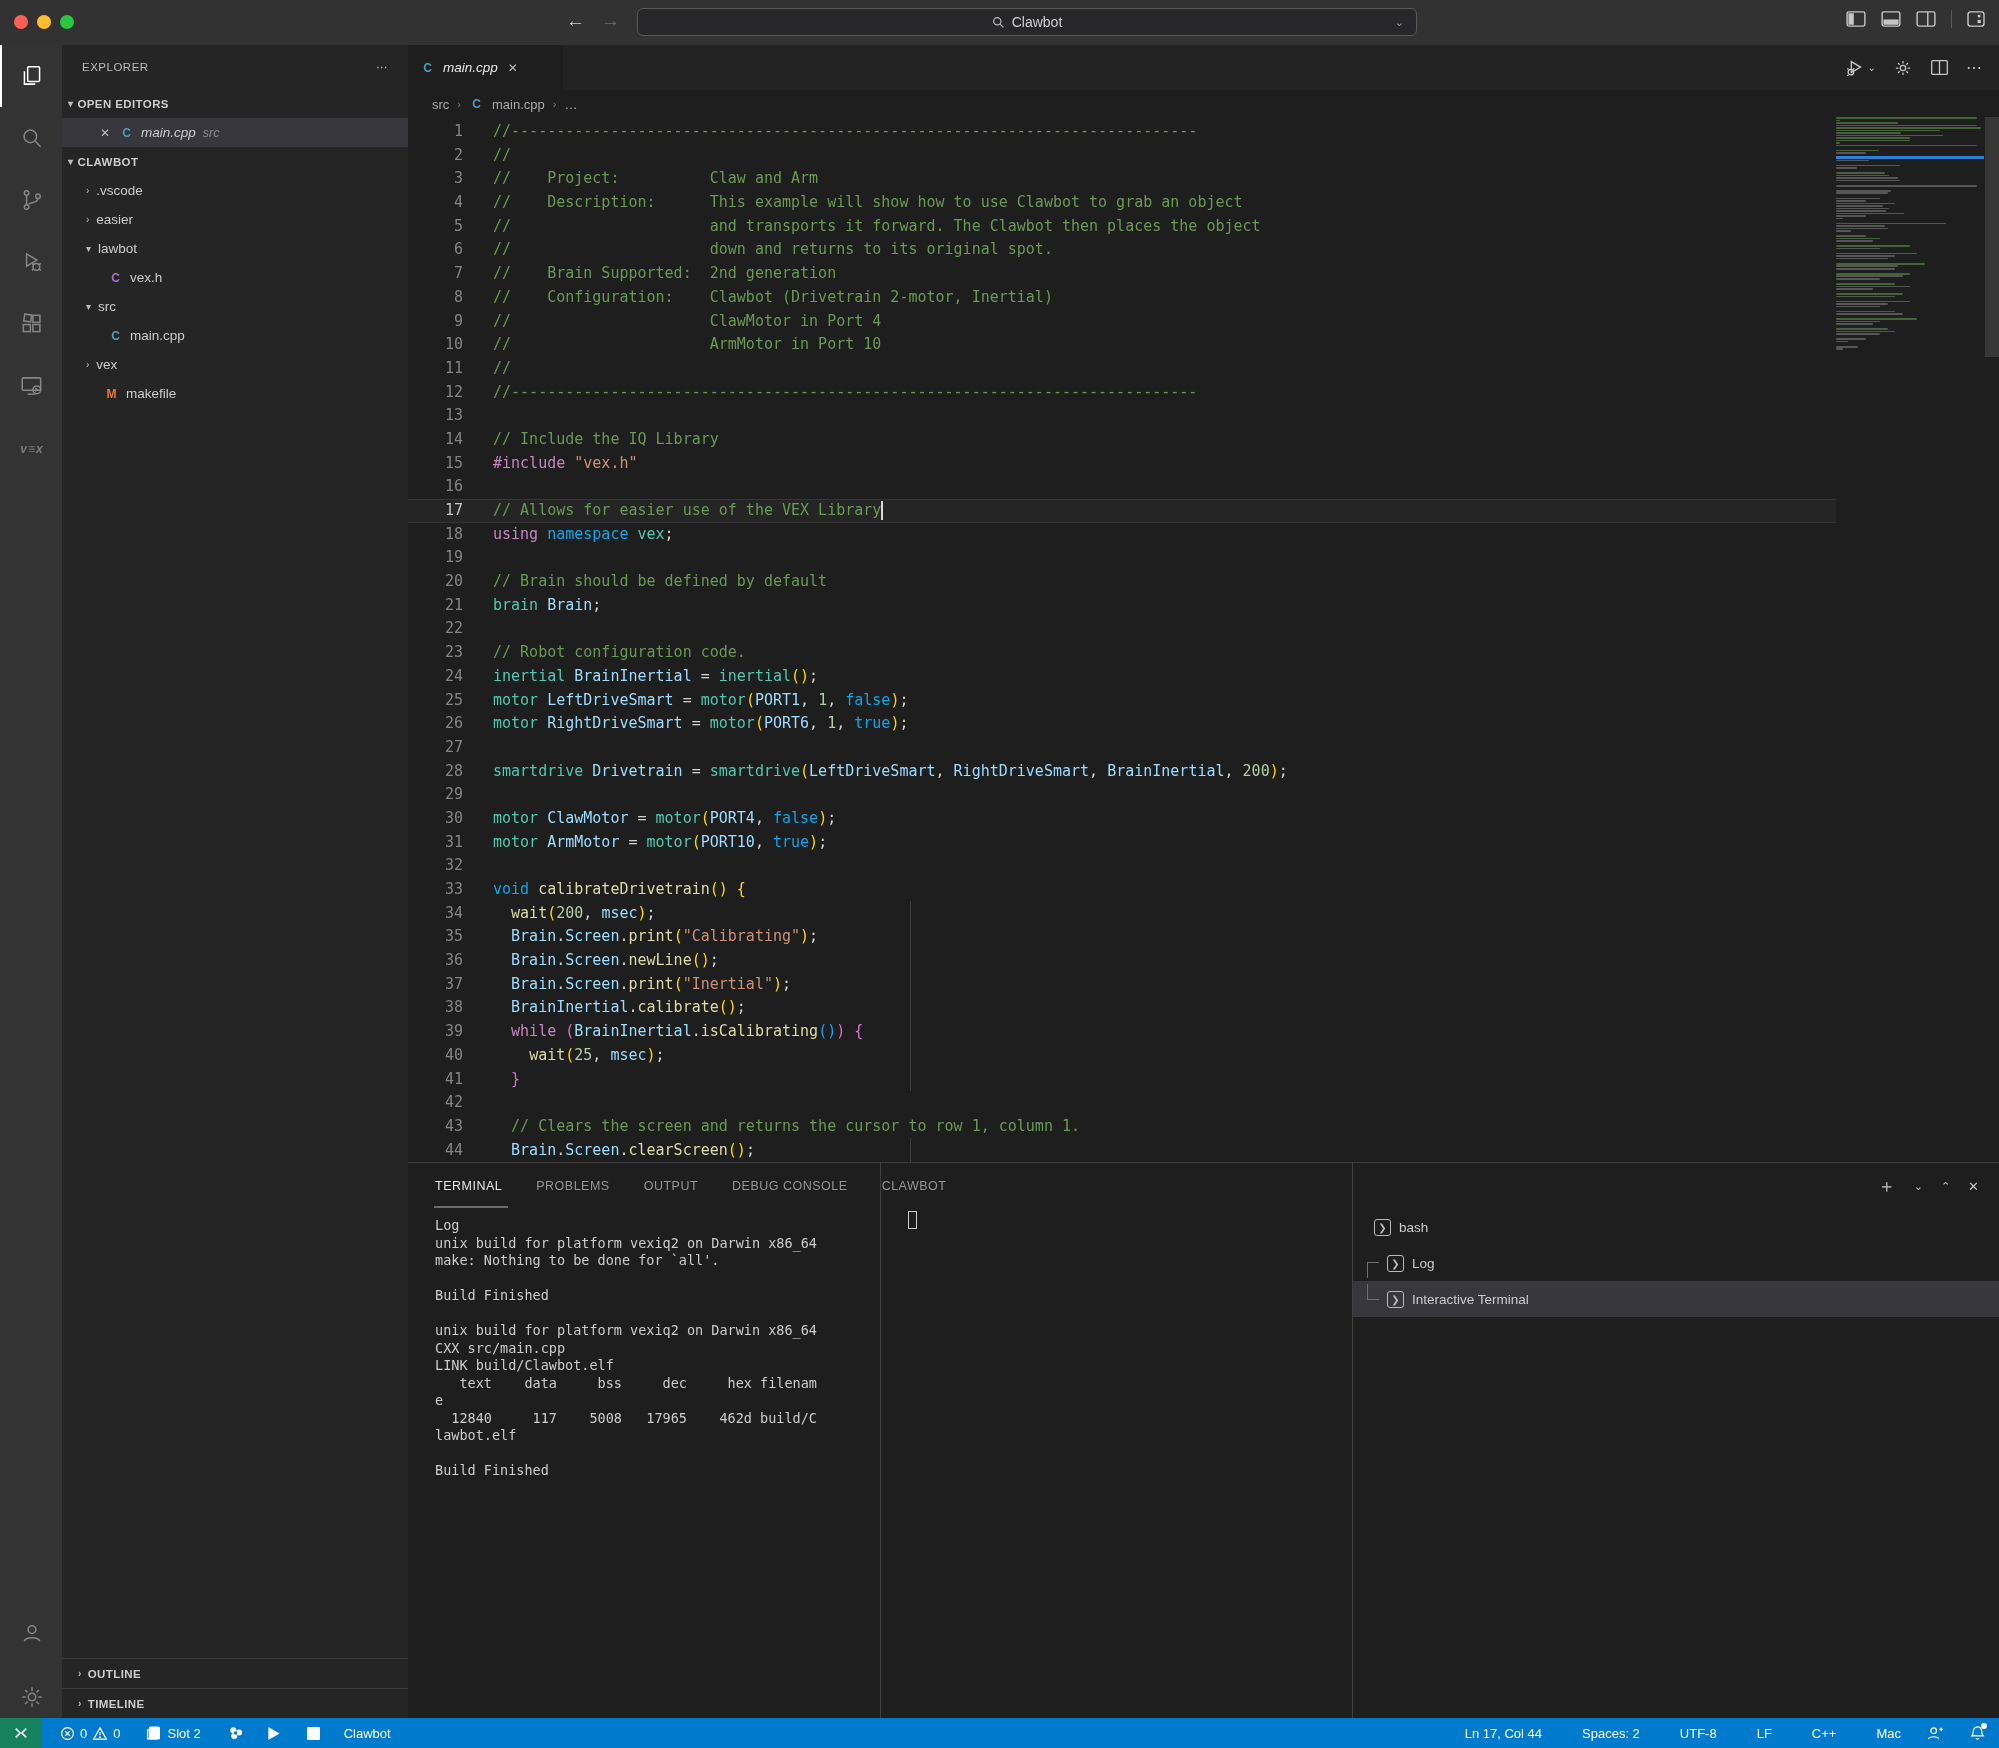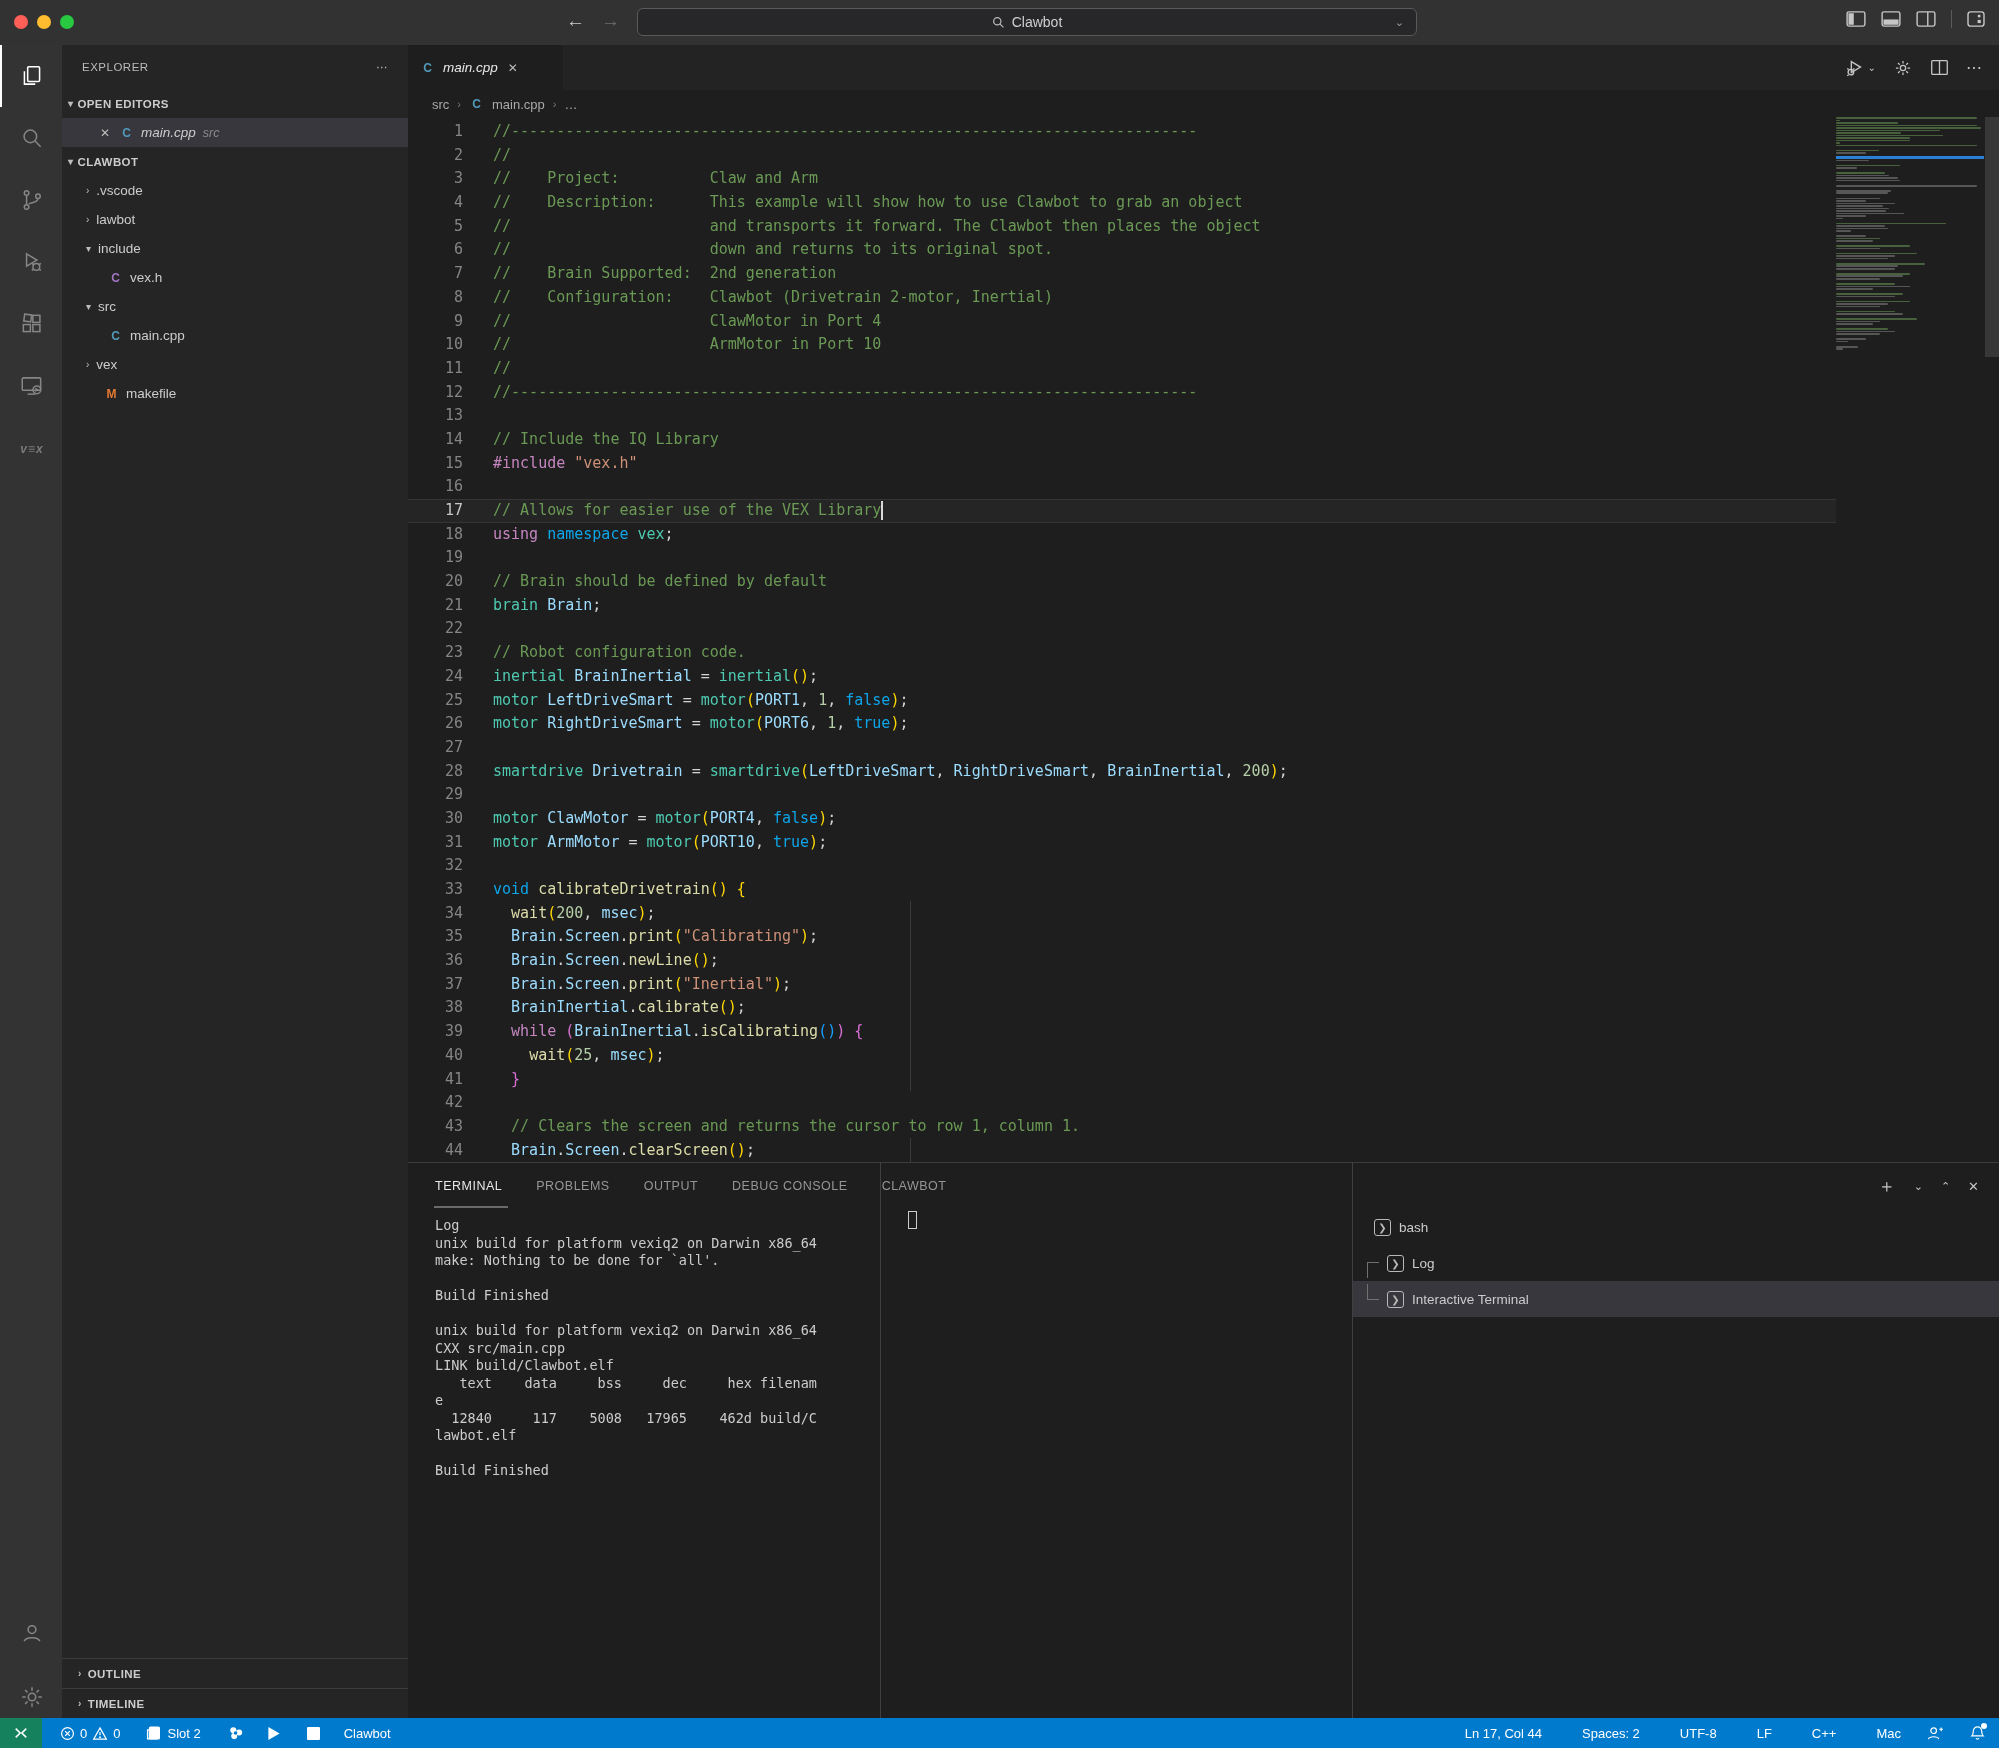--- a/index.html
+++ b/index.html
@@ -254,25 +254,25 @@
     <span class="chev">▾</span>
     <span>CLAWBOT</span>
   </div>
   <div id="file-tree">
       <div class="row" style="padding-left: 24px;">
         <span class="chev">›</span>
         <span>.vscode</span>
       </div>
       <div class="row" style="padding-left: 24px;">
         <span class="chev">›</span>
-        <span>lawbot</span>
+        <span>easier</span>
       </div>
       <div class="row" style="padding-left: 24px;">
         <span class="chev">▾</span>
-        <span>include</span>
+        <span>lawbot</span>
       </div>
       <div class="row" style="padding-left: 46px;">
         <span class="fi ch">C</span>
         <span>vex.h</span>
       </div>
       <div class="row" style="padding-left: 24px;">
         <span class="chev">▾</span>
         <span>src</span>
       </div>
       <div class="row" style="padding-left: 46px;">

